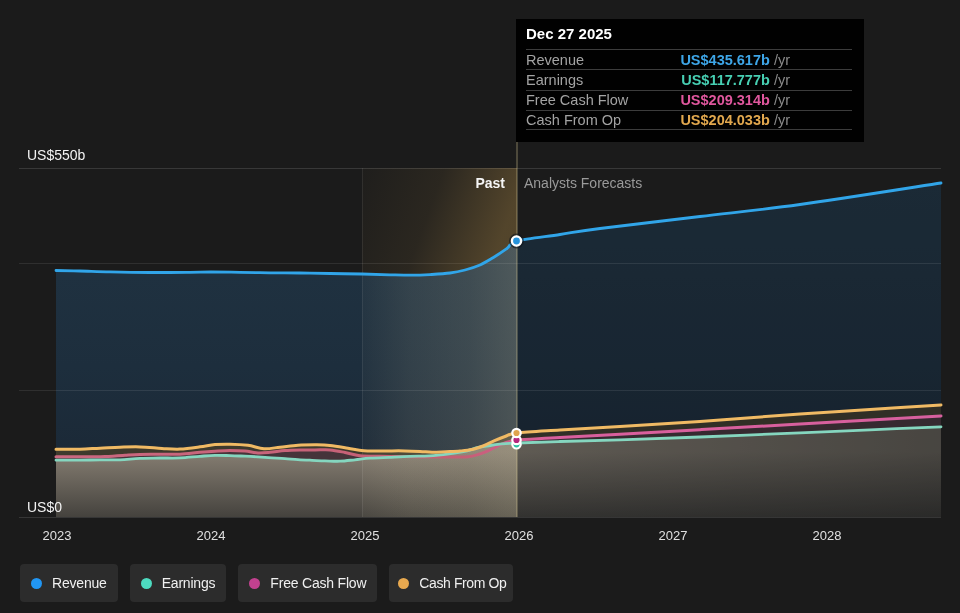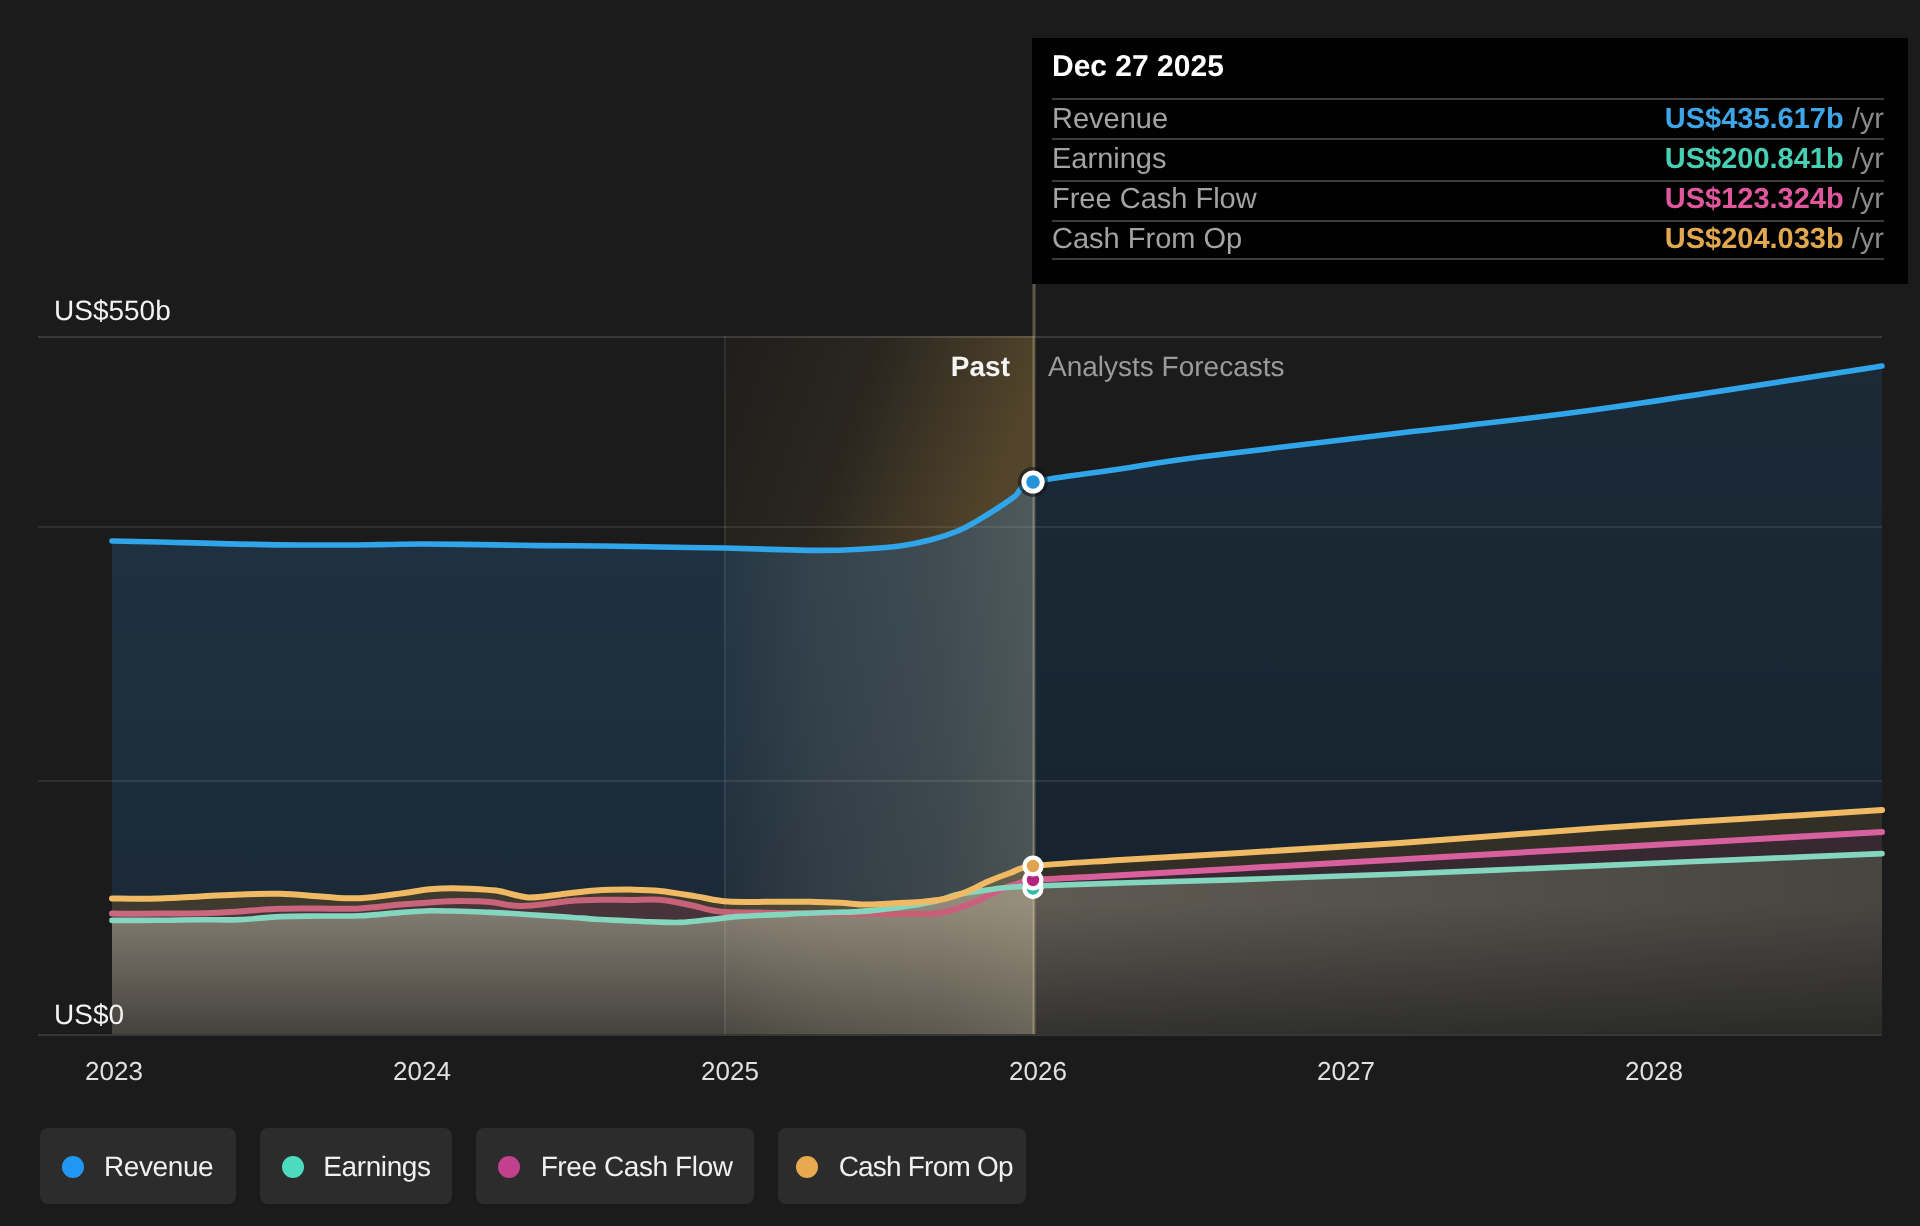--- a/index.html
+++ b/index.html
@@ -1,22 +1,22 @@
 <!DOCTYPE html>
 <html><head><meta charset="utf-8"><style>
 * { margin:0; padding:0; box-sizing:border-box; }
 body { width:960px; height:613px; background:#1b1b1b; position:relative; overflow:hidden;
        font-family:"Liberation Sans", sans-serif; }
-.tooltip { position:absolute; left:516px; top:19px; width:438px; background:#010101;
+.tooltip { position:absolute; left:516px; top:19px; width:348px; background:#010101;
             padding:6px 12px 12px 10px; z-index:5; }
 .tooltip .title { color:#ffffff; font-size:15px; font-weight:bold; padding:0 0 6px 0; line-height:18px; }
 .trow { display:flex; justify-content:space-between; align-items:center;
          border-top:1px solid #3c3c3c; height:20.3px; font-size:14.5px; }
 .trow .lbl { color:#a3a3a3; }
-.trow .val { color:#8a8a8a; }
+.trow .val { color:#8a8a8a; margin-right:62px; }
 .trow .val b { font-weight:bold; }
 .legend { position:absolute; left:20px; top:564px; display:flex; }
 .lbtn { background:#2c2c2c; border-radius:4px; height:38px; display:flex; align-items:center;
          padding:0 11px; margin-right:12px; color:#f0f0f0; font-size:14px; letter-spacing:-0.2px; }
 .ldot { width:11px; height:11px; border-radius:50%; margin-right:10px; }
 </style></head>
 <body>
 <svg width="960" height="613" viewBox="0 0 960 613" style="position:absolute;left:0;top:0">
 <defs>
 <linearGradient id="navy" x1="0" y1="0" x2="0" y2="1">
@@ -85,25 +85,25 @@
 <text x="827" y="540" font-size="13" fill="#e0e0e0" text-anchor="middle" font-family="Liberation Sans, sans-serif">2028</text>
 </svg>
 <div class="tooltip">
   <div class="title">Dec 27 2025</div>
   <div class="trow">
       <span class="lbl">Revenue</span>
       <span class="val"><b style="color:#3ea6e8">US$435.617b</b> /yr</span>
     </div>
   <div class="trow">
       <span class="lbl">Earnings</span>
-      <span class="val"><b style="color:#47cfb3">US$200.841b</b> /yr</span>
+      <span class="val"><b style="color:#47cfb3">US$117.777b</b> /yr</span>
     </div>
   <div class="trow">
       <span class="lbl">Free Cash Flow</span>
-      <span class="val"><b style="color:#e0579e">US$123.324b</b> /yr</span>
+      <span class="val"><b style="color:#e0579e">US$209.314b</b> /yr</span>
     </div>
   <div class="trow" style="border-bottom:1px solid #3c3c3c">
       <span class="lbl">Cash From Op</span>
       <span class="val"><b style="color:#e2a84e">US$204.033b</b> /yr</span>
     </div>
 </div>
 <div class="legend">
   <div class="lbtn"><span class="ldot" style="background:#2196f3"></span>Revenue</div>
   <div class="lbtn"><span class="ldot" style="background:#4ddbc0"></span>Earnings</div>
   <div class="lbtn"><span class="ldot" style="background:#c2418f"></span>Free Cash Flow</div>

